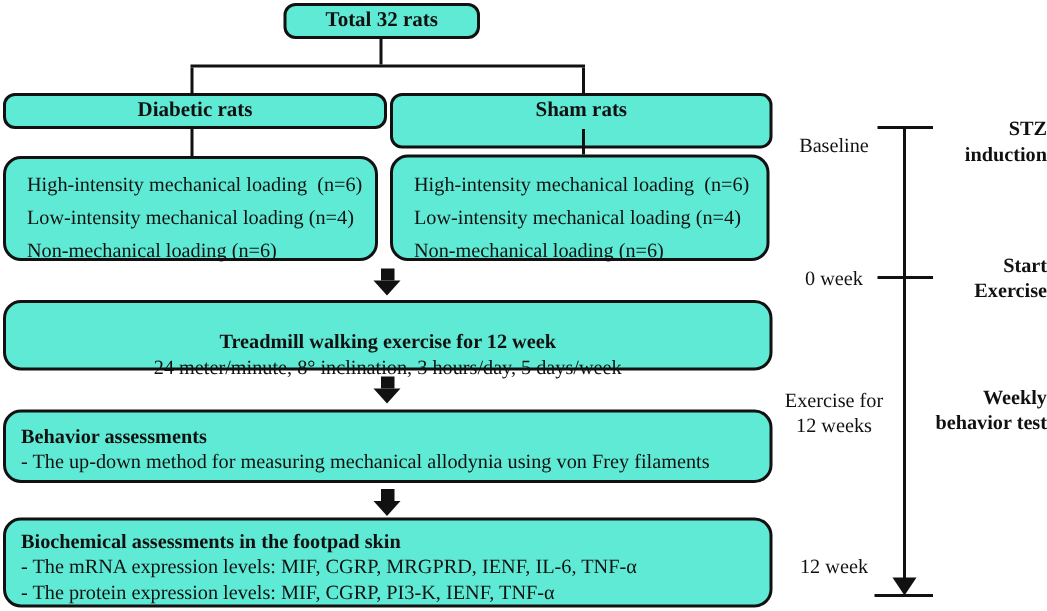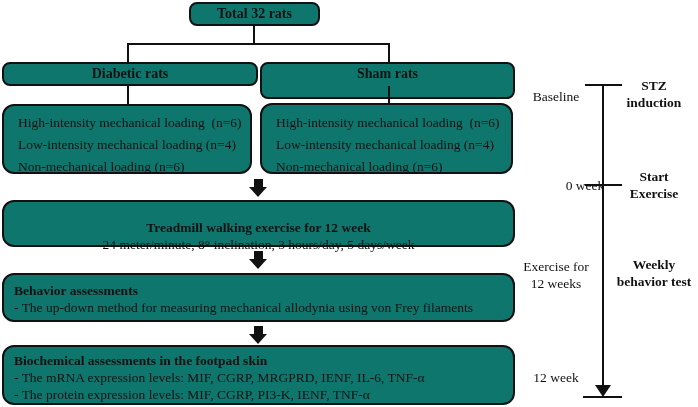--- a/index.html
+++ b/index.html
@@ -9,21 +9,21 @@
     height: 407px;
     background: #ffffff;
     font-family: "Liberation Serif", serif;
     color: #111111;
     overflow: hidden;
   }
   .box {
     position: absolute;
     box-sizing: border-box;
     border: 2px solid #111111;
-    background: #0f766e;
+    background: #5eead4;
   }
   .r8  { border-radius: 8px; }
   .r12 { border-radius: 12px; }
   .title-box {
     font-size: 14px;
     font-weight: bold;
     text-align: center;
     line-height: 20px;
   }
   .line { position: absolute; background: #111111; }
@@ -49,21 +49,21 @@
     font-size: 13.5px;
     line-height: 17px;
     text-align: center;
     white-space: pre-line;
   }
   .tl-event {
     position: absolute;
     font-size: 13.5px;
     font-weight: bold;
     line-height: 17px;
-    text-align: center;
+    text-align: right;
     white-space: pre-line;
   }
   .tl-arrowhead {
     position: absolute;
     width: 0; height: 0;
     border-left: 8px solid transparent;
     border-right: 8px solid transparent;
     border-top: 12px solid #111111;
   }
 </style>
@@ -128,21 +128,21 @@
     <div class="lbl-item">- The protein expression levels: MIF, CGRP, PI3-K, IENF, TNF-α</div>
   </div>
 
   <div class="line" style="left:602px; top:85px; width:2px; height:301px;"></div>
   <div class="line" style="left:585px; top:84px; width:37px; height:2px;"></div>
   <div class="line" style="left:585px; top:184px; width:37px; height:2px;"></div>
   <div class="tl-arrowhead" style="left:595px; top:385px;"></div>
   <div class="line" style="left:583px; top:396px; width:39px; height:2px;"></div>
 
   <div class="tl-time" style="left:520px; top:88px; width:72px;">Baseline</div>
-  <div class="tl-time" style="left:549px; top:177px; width:72px;">0 week</div>
+  <div class="tl-time" style="left:520px; top:177px; width:72px;">0 week</div>
   <div class="tl-time" style="left:518px; top:258px; width:76px;">Exercise for
 12 weeks</div>
   <div class="tl-time" style="left:520px; top:369px; width:72px;">12 week</div>
 
   <div class="tl-event" style="left:610px; top:77px; width:88px;">STZ
 induction</div>
   <div class="tl-event" style="left:610px; top:168px; width:88px;">Start
 Exercise</div>
   <div class="tl-event" style="left:610px; top:256px; width:88px;">Weekly
 behavior test</div>

